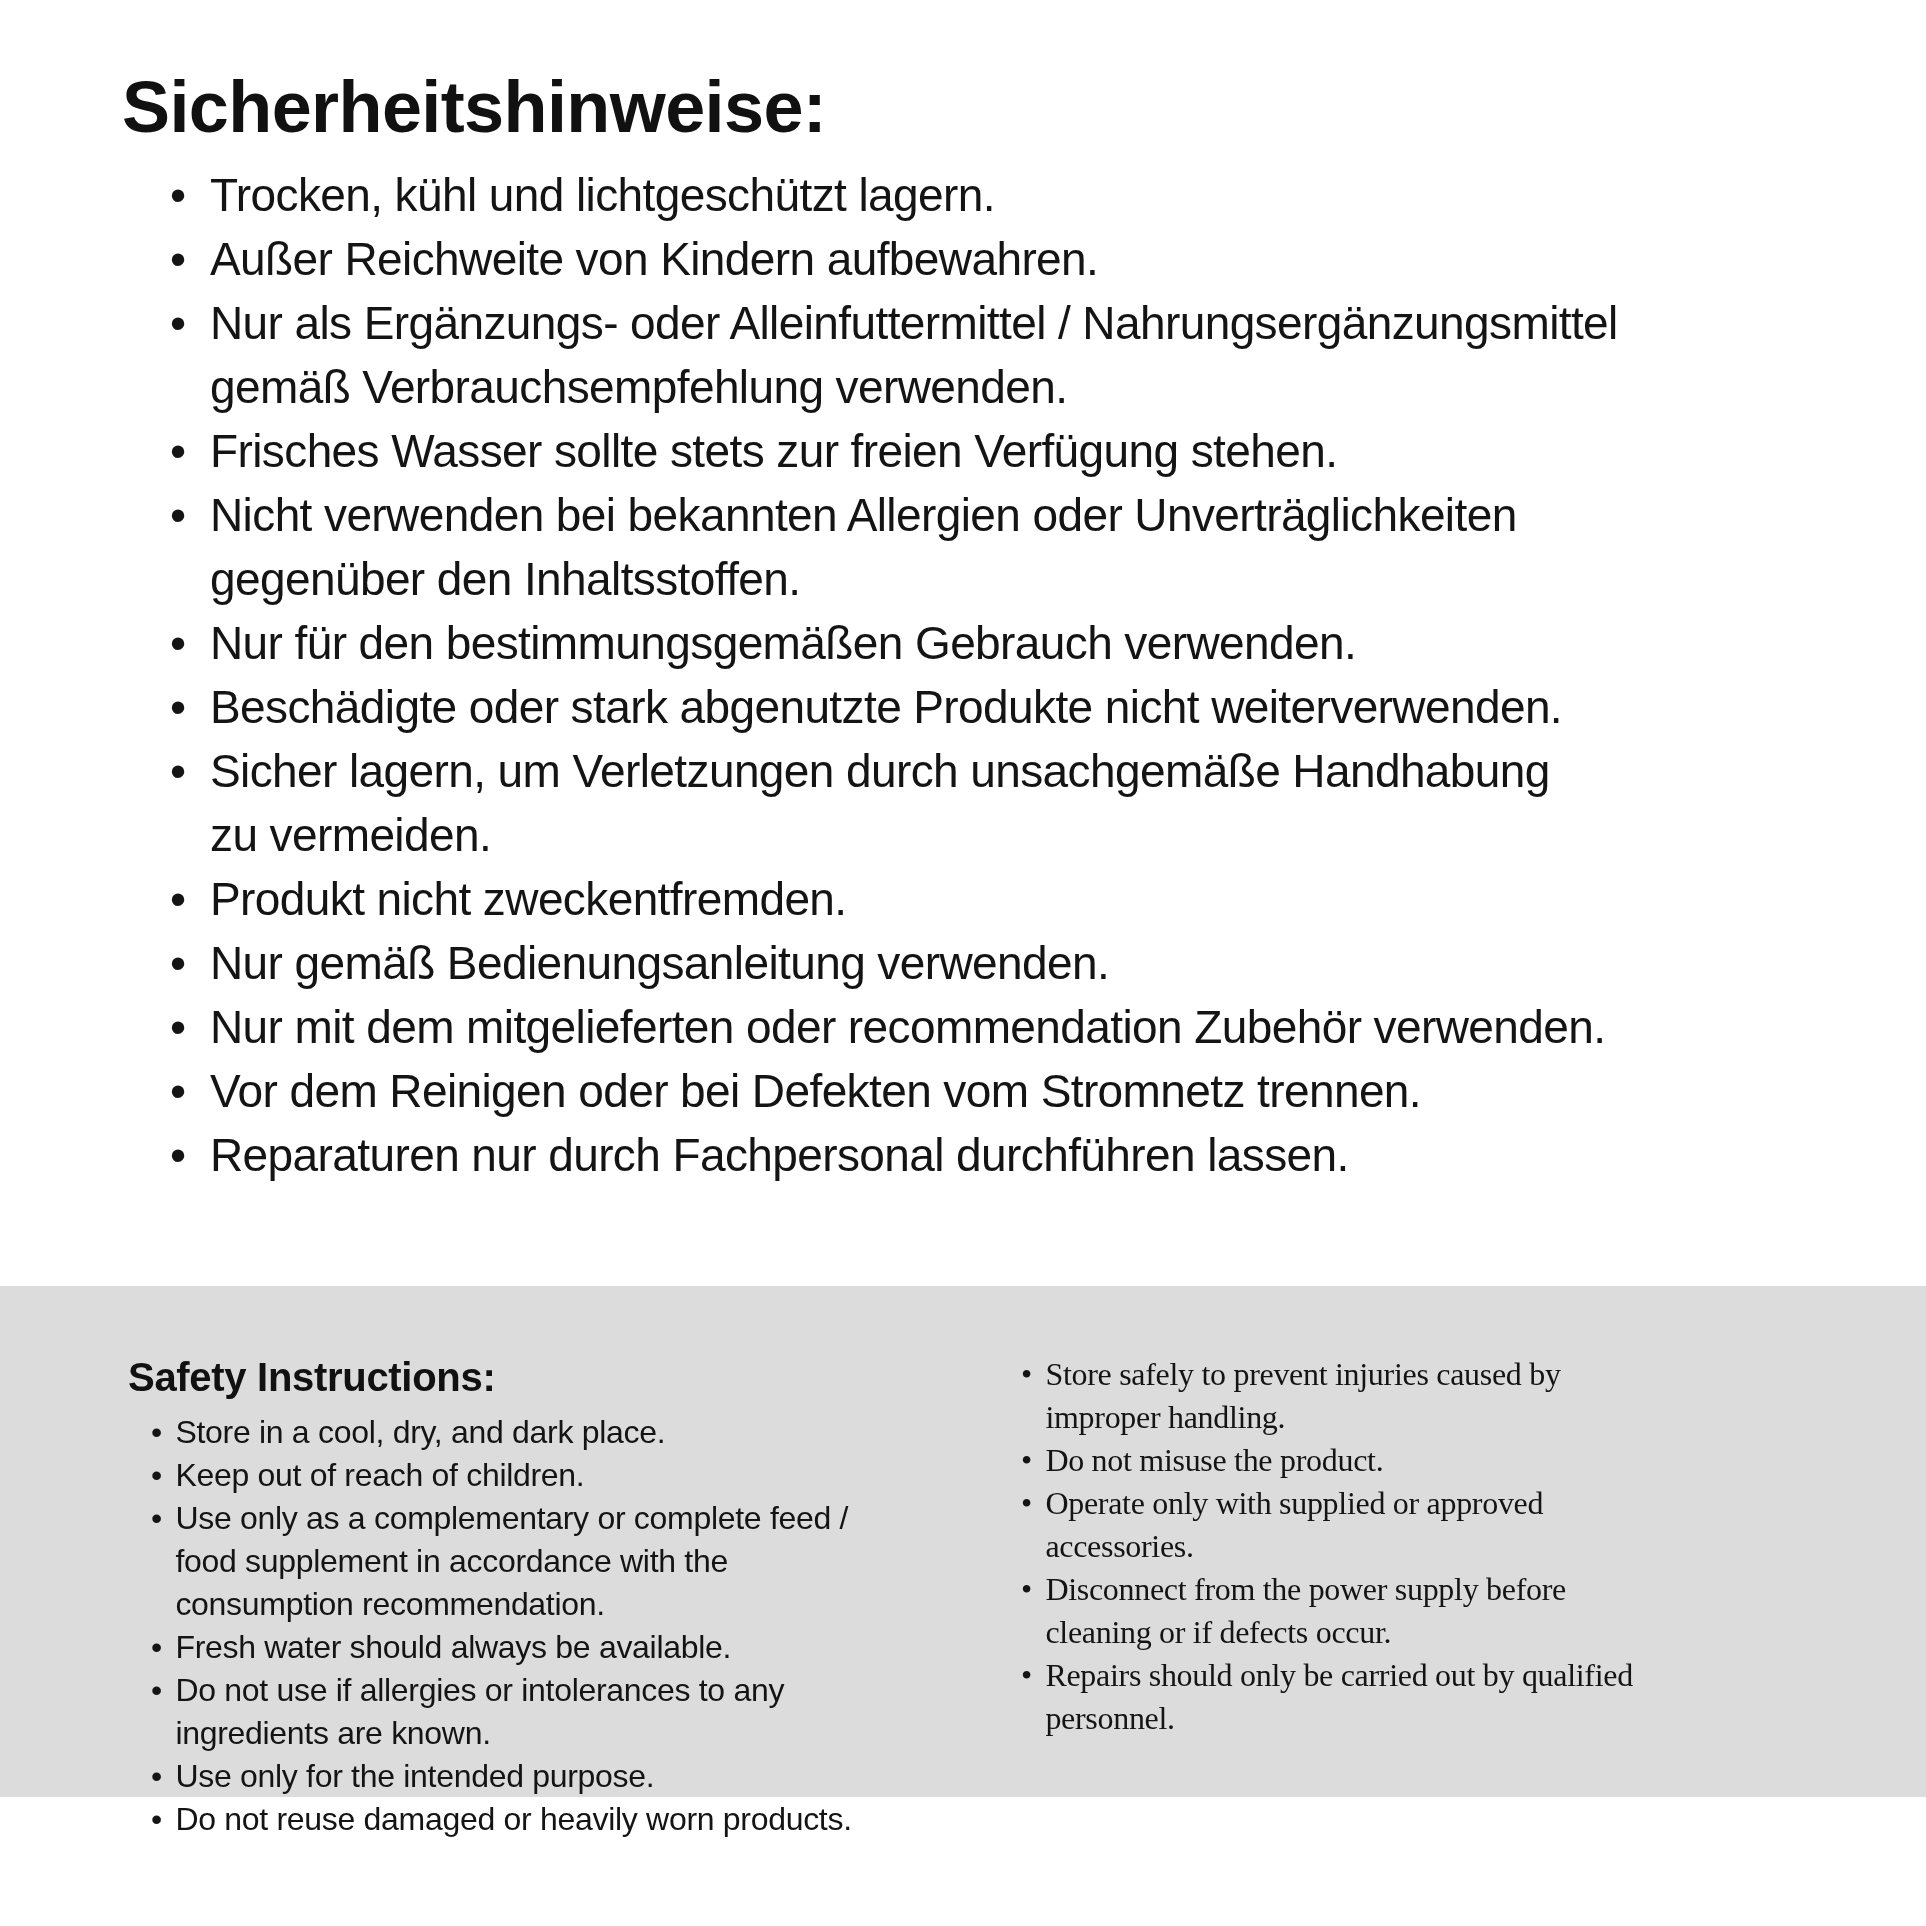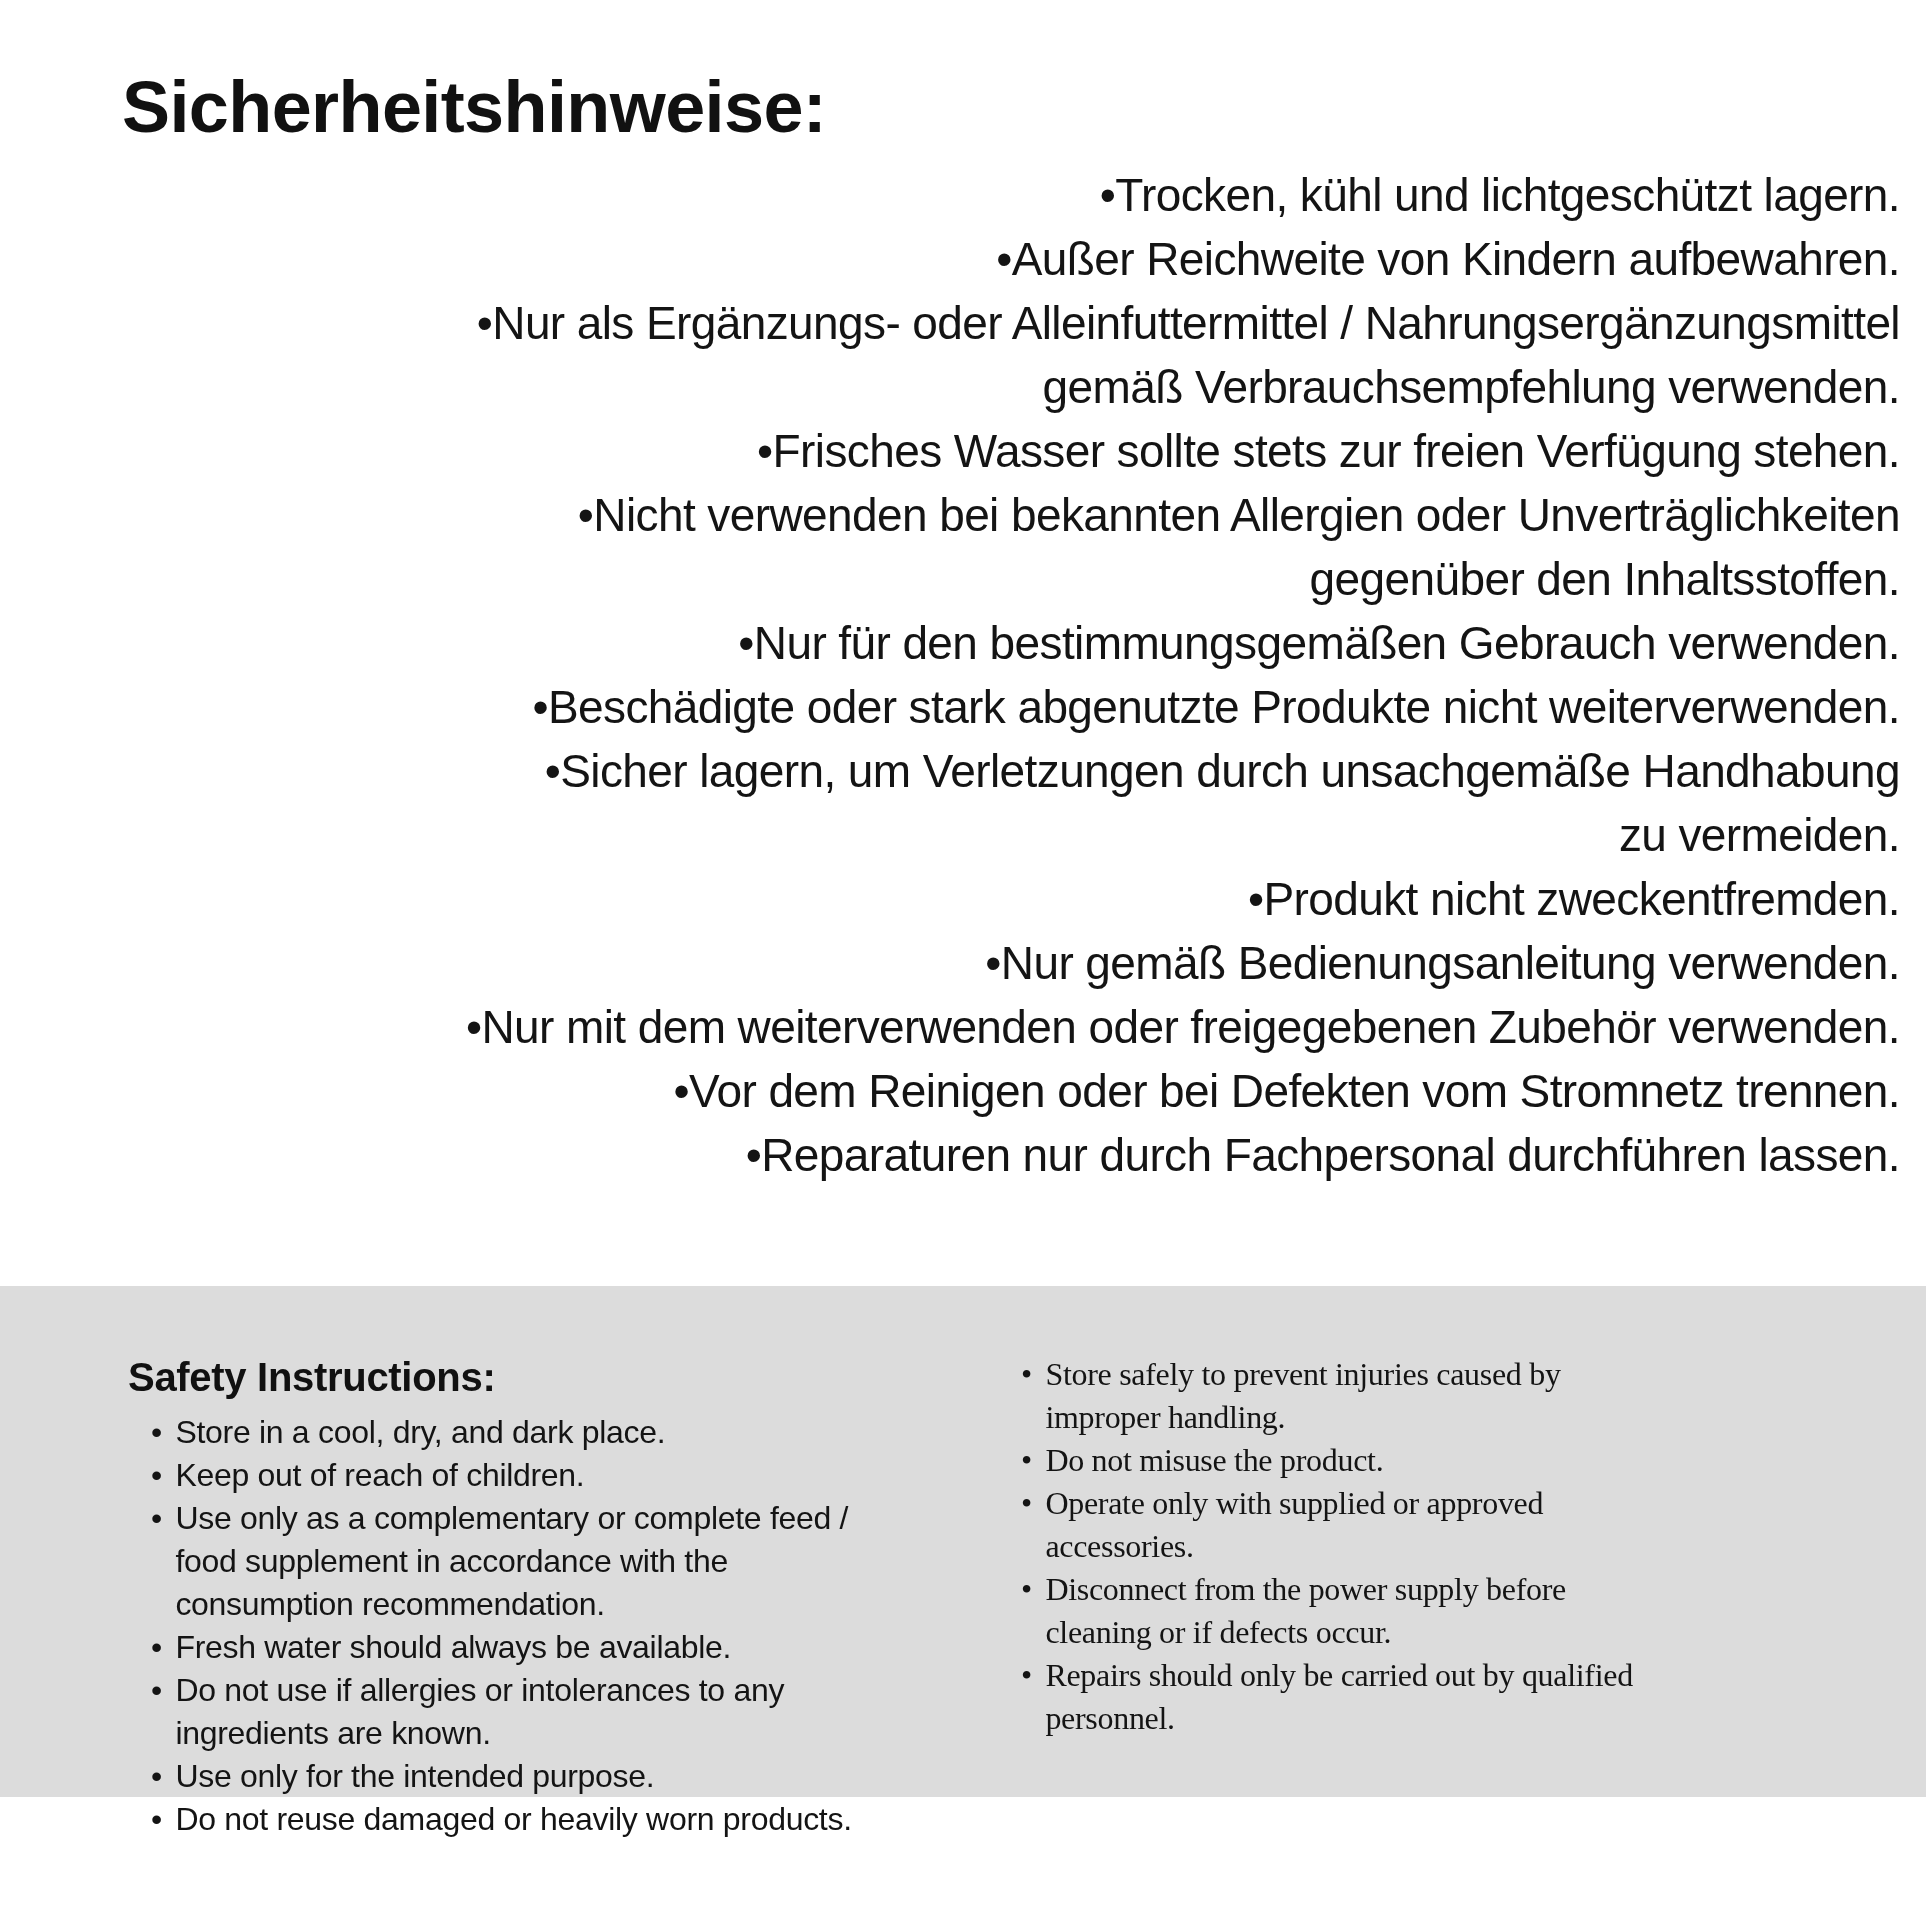--- a/index.html
+++ b/index.html
@@ -41,21 +41,20 @@
     margin: 13px 0 0 48px;
     padding: 0;
     font-size: 46px;
     line-height: 64px;
     letter-spacing: -0.6px;
   }
   .list-de li {
     padding-left: 40px;
     text-indent: -40px;
     white-space: pre-line;
-    text-align: right;
   }
   .list-de li::before {
     content: "\2022";
     display: inline-block;
     width: 40px;
     text-indent: 0;
   }
 
   
   .section-en {
@@ -126,21 +125,21 @@
 gemäß Verbrauchsempfehlung verwenden.</li>
       <li>Frisches Wasser sollte stets zur freien Verfügung stehen.</li>
       <li>Nicht verwenden bei bekannten Allergien oder Unverträglichkeiten
 gegenüber den Inhaltsstoffen.</li>
       <li>Nur für den bestimmungsgemäßen Gebrauch verwenden.</li>
       <li>Beschädigte oder stark abgenutzte Produkte nicht weiterverwenden.</li>
       <li>Sicher lagern, um Verletzungen durch unsachgemäße Handhabung
 zu vermeiden.</li>
       <li>Produkt nicht zweckentfremden.</li>
       <li>Nur gemäß Bedienungsanleitung verwenden.</li>
-      <li>Nur mit dem weiterverwenden oder freigegebenen Zubehör verwenden.</li>
+      <li>Nur mit dem mitgelieferten oder recommendation Zubehör verwenden.</li>
       <li>Vor dem Reinigen oder bei Defekten vom Stromnetz trennen.</li>
       <li>Reparaturen nur durch Fachpersonal durchführen lassen.</li>
     </ul>
   </div>
 
   <div class="section-en">
     <div class="col-left">
       <h2 class="heading-en">Safety Instructions:</h2>
       <ul class="list-en">
         <li>Store in a cool, dry, and dark place.</li>

